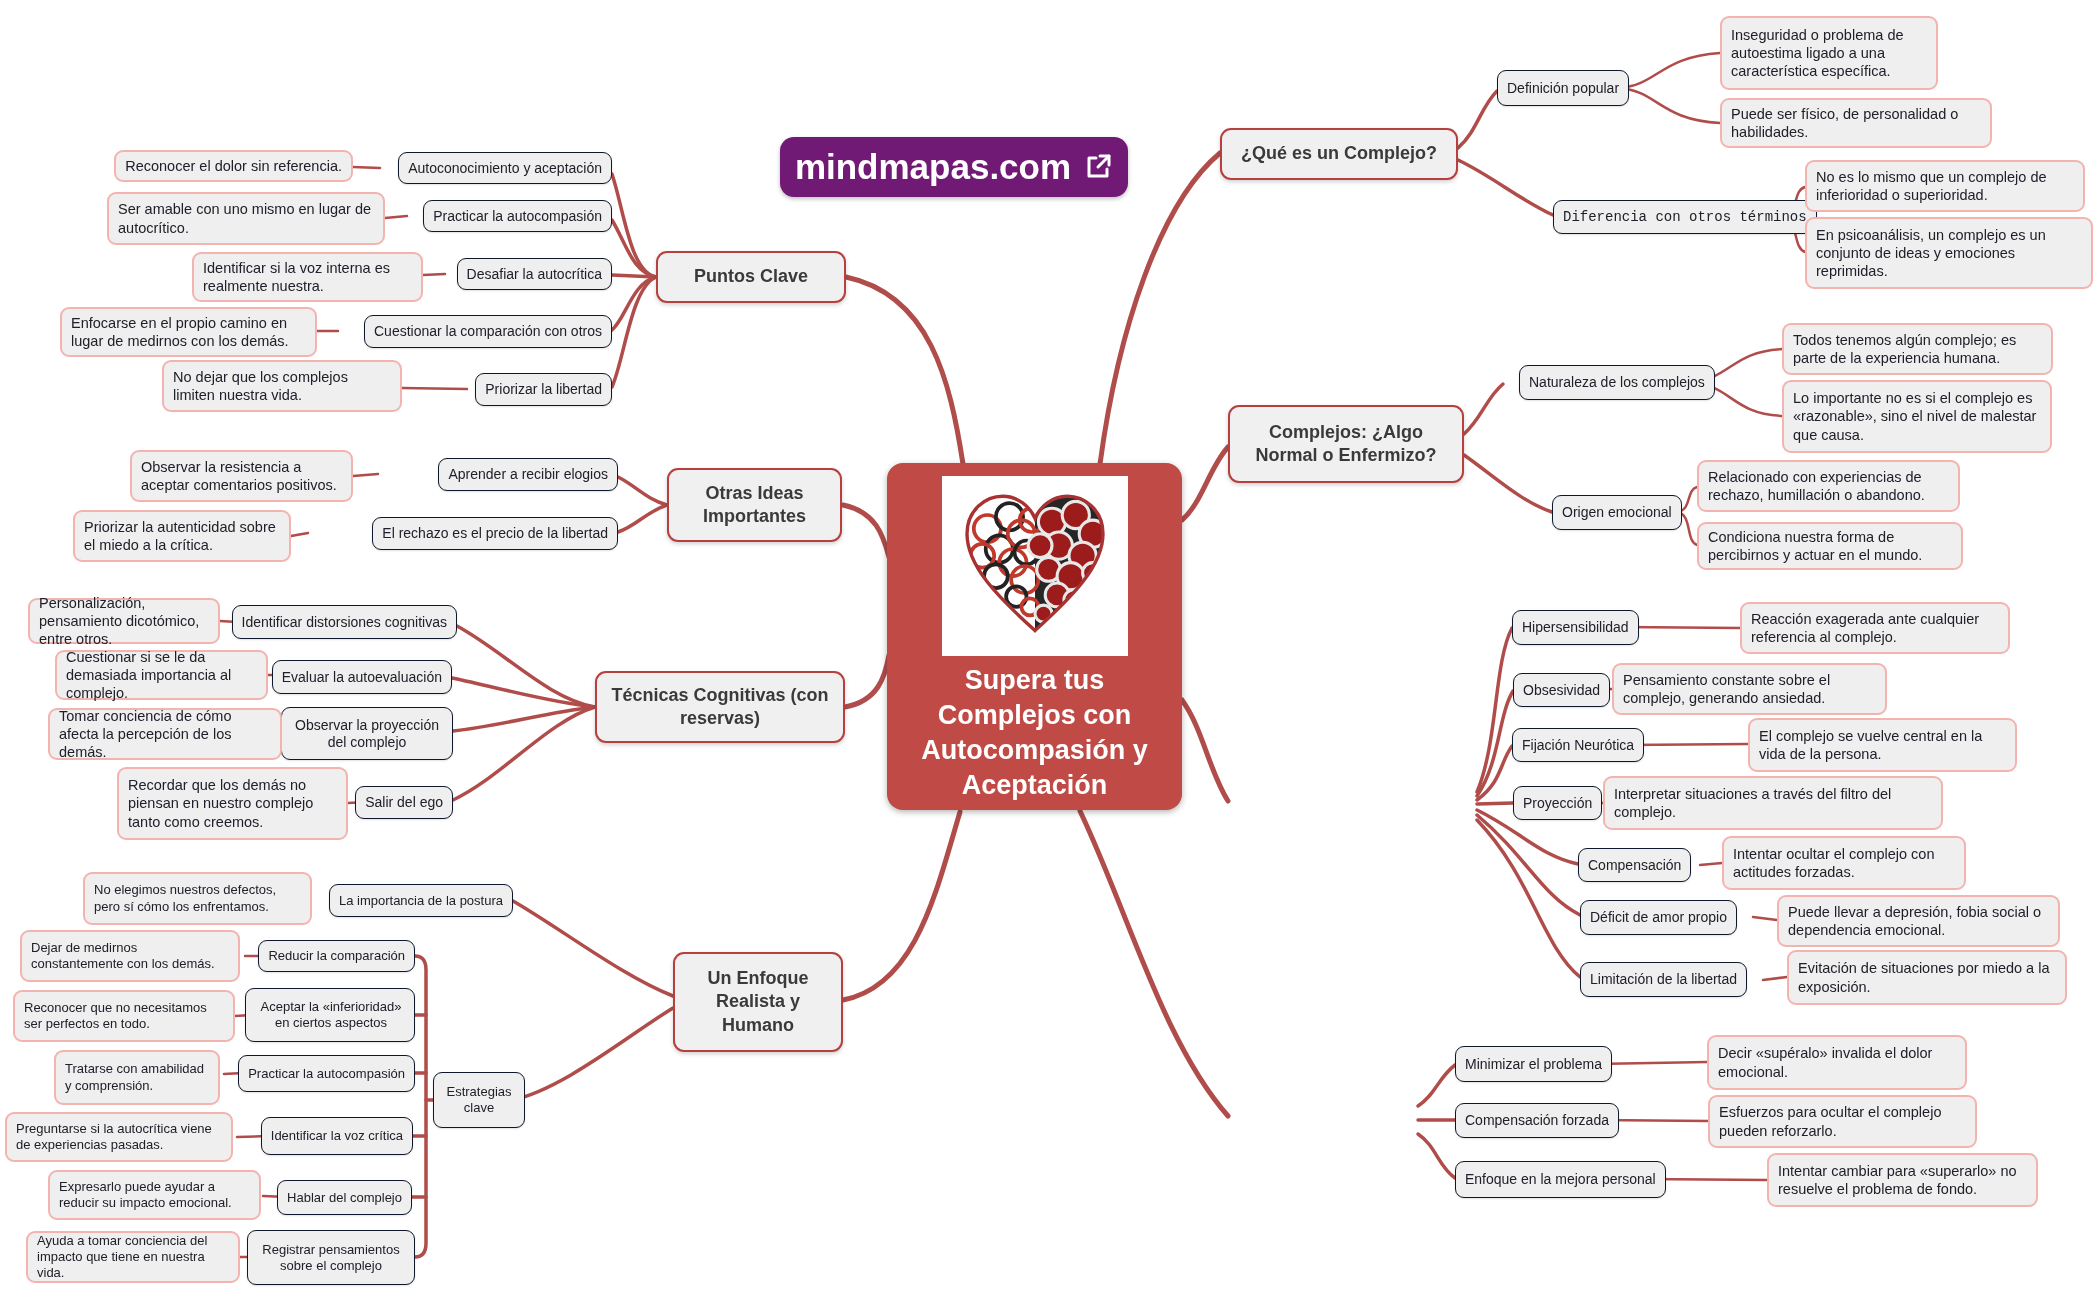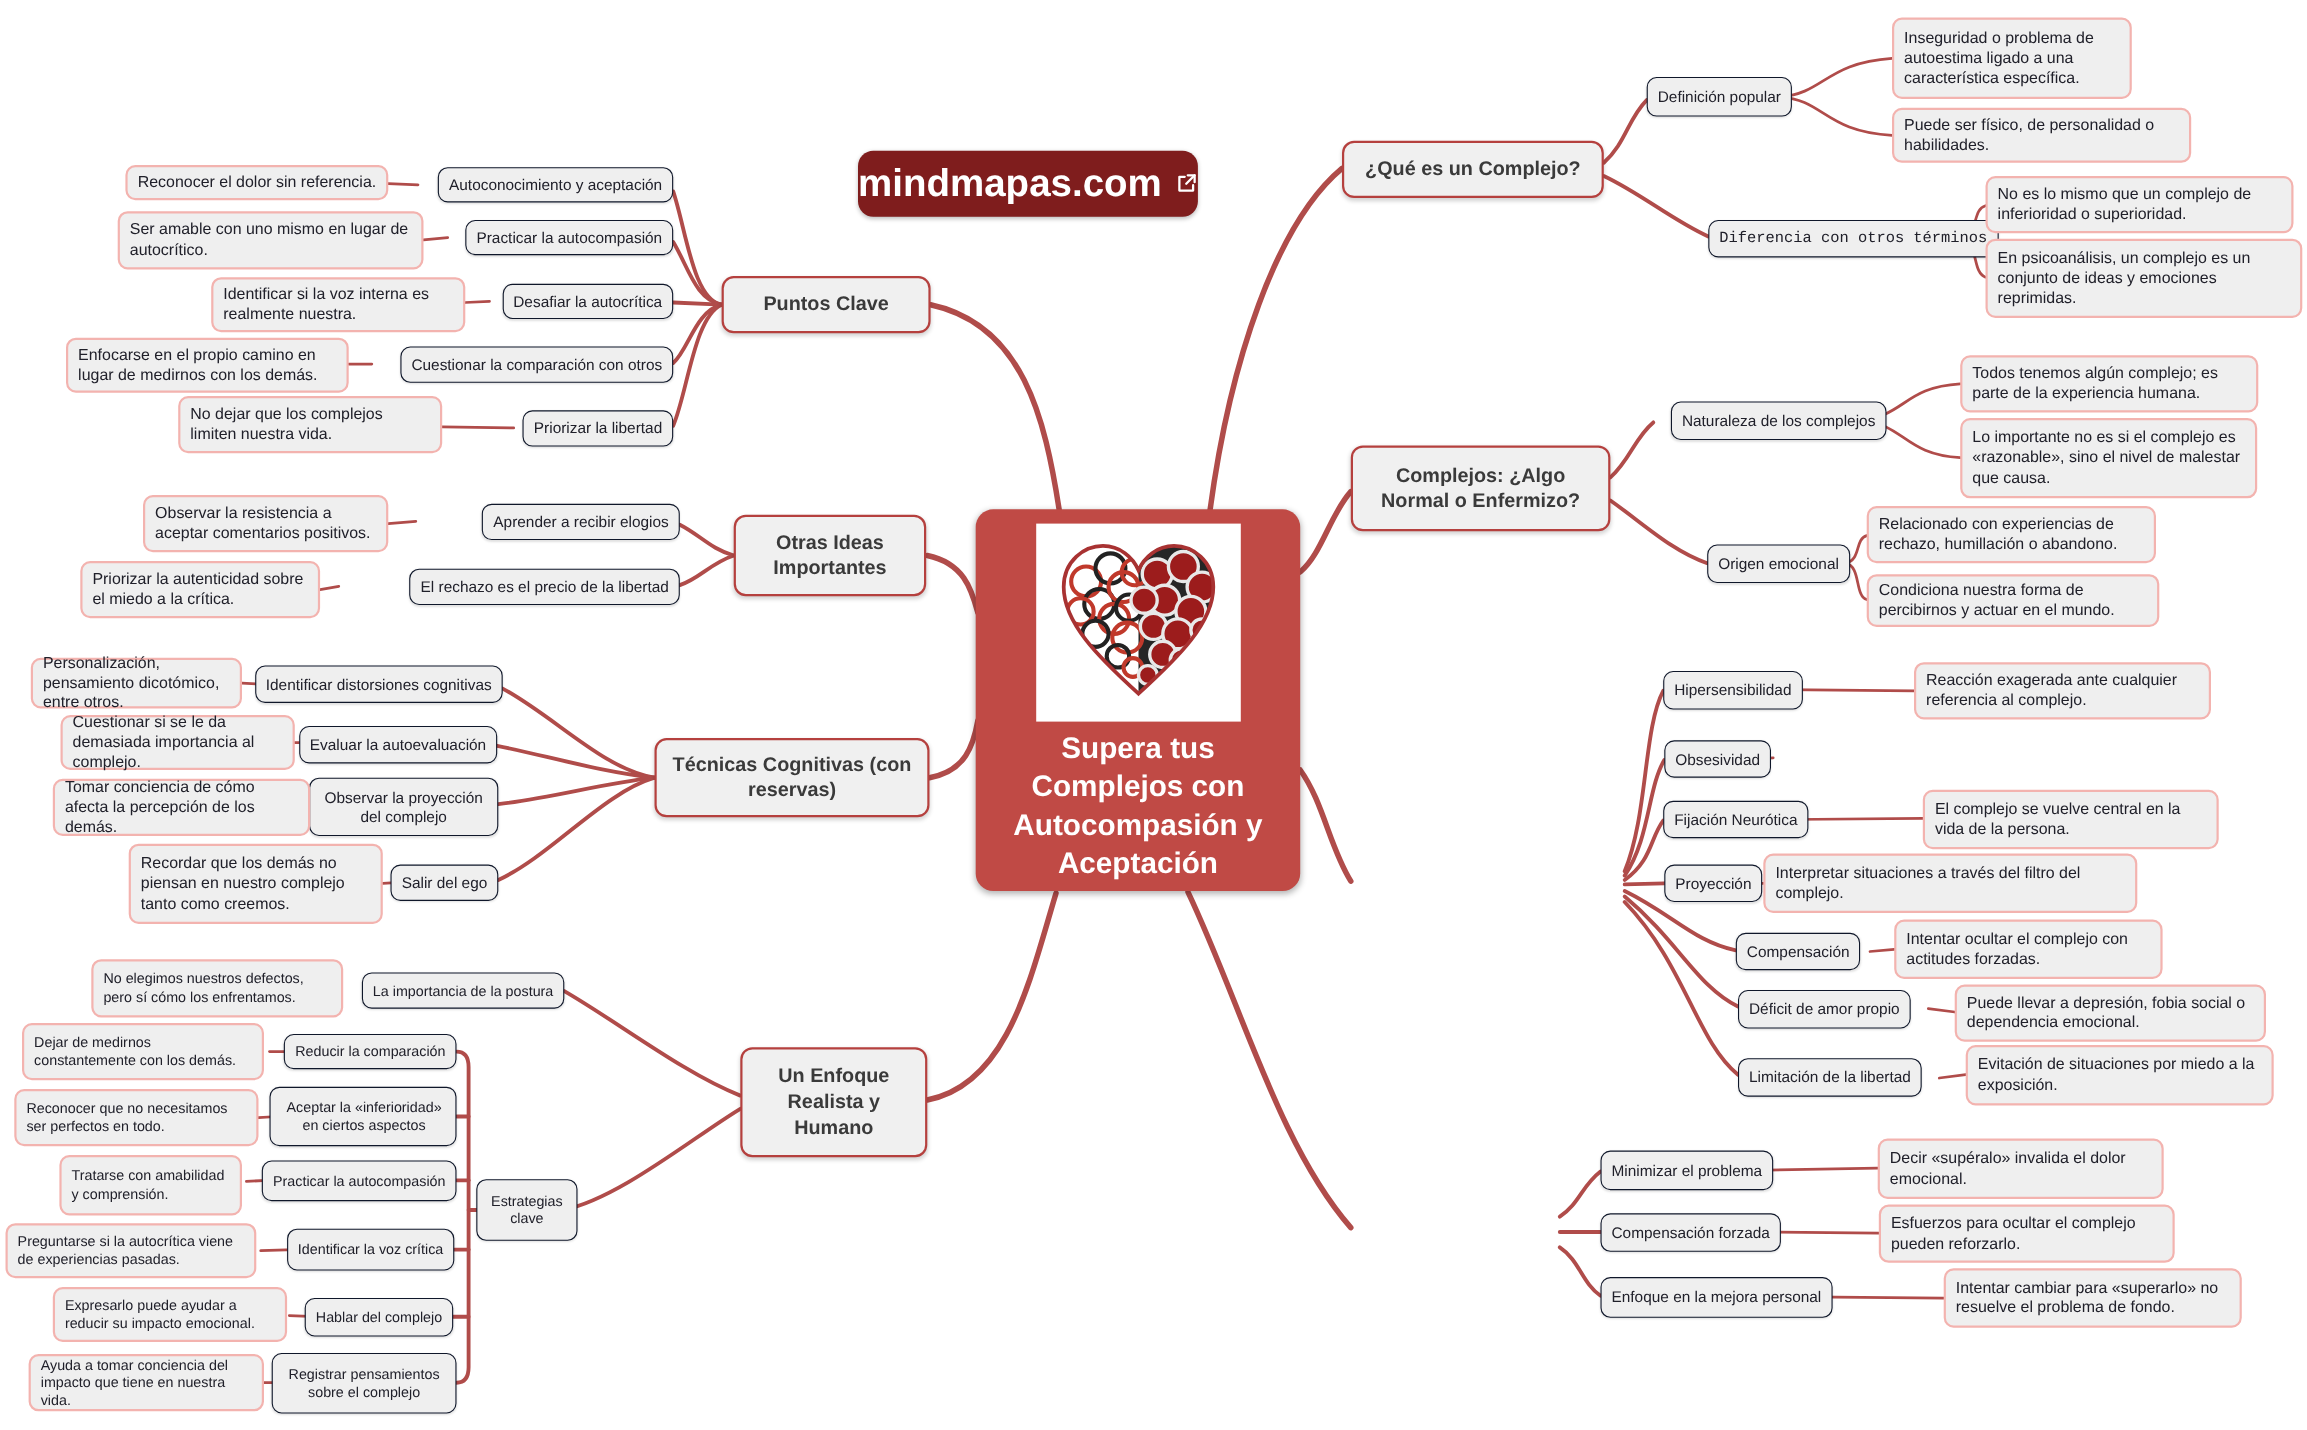--- a/index.html
+++ b/index.html
@@ -13,21 +13,21 @@
   .detail{border:2px solid #f3b3af;border-radius:9px;padding:3px 9px;font-size:14.5px;line-height:1.25;
           justify-content:flex-start;text-align:left;}
   .sub{border:1px solid #0f172a;border-radius:9px;padding:3px 9px;font-size:14px;line-height:1.2;
        justify-content:center;text-align:center;box-shadow:0 1px 2px rgba(0,0,0,.12);}
   .fit{white-space:nowrap;}
   .sm{font-size:13px;}
   .main{border:2.5px solid #b5403e;border-radius:11px;padding:4px 10px;font-weight:bold;font-size:18px;
         line-height:1.3;justify-content:center;text-align:center;color:#3a3a3a;background:#f0f0f0;
         box-shadow:0 2px 4px rgba(0,0,0,.18);}
 
-  .banner{position:absolute;left:780px;top:137px;width:309px;height:60px;background:#7f1d1d;border-radius:14px;
+  .banner{position:absolute;left:780px;top:137px;width:348px;height:60px;background:#701a75;border-radius:14px;
           display:flex;align-items:center;justify-content:center;gap:12px;color:#fff;font-weight:bold;
           font-size:35px;box-shadow:0 2px 4px rgba(0,0,0,.25);cursor:pointer;}
   .central{position:absolute;left:887px;top:463px;width:295px;height:347px;background:#c04a45;border-radius:16px;
            box-shadow:0 2px 6px rgba(0,0,0,.3);}
   .central-img{position:absolute;left:50%;transform:translateX(-50%);top:13px;width:186px;height:180px;
                background:#fff;display:flex;align-items:center;justify-content:center;}
   .central-title{position:absolute;left:12px;right:12px;top:200px;text-align:center;font-weight:bold;
                  font-size:27px;line-height:1.3;color:#fff;}
 </style>
 </head>
@@ -241,20 +241,21 @@
   <div class="node detail" style="left:1697px;top:522px;width:266px;height:48px;">Condiciona nuestra forma de percibirnos y actuar en el mundo.</div>
 
   <div class="node sub fit" style="left:1512px;top:610px;height:35px;">Hipersensibilidad</div>
   <div class="node sub fit" style="left:1513px;top:673px;height:34px;">Obsesividad</div>
   <div class="node sub fit" style="left:1512px;top:728px;height:34px;">Fijación Neurótica</div>
   <div class="node sub fit" style="left:1513px;top:786px;height:34px;">Proyección</div>
   <div class="node sub fit" style="left:1578px;top:848px;height:34px;">Compensación</div>
   <div class="node sub fit" style="left:1580px;top:900px;height:35px;">Déficit de amor propio</div>
   <div class="node sub fit" style="left:1580px;top:962px;height:35px;">Limitación de la libertad</div>
   <div class="node detail" style="left:1740px;top:602px;width:270px;height:52px;">Reacción exagerada ante cualquier referencia al complejo.</div>
+  <div class="node detail" style="left:1612px;top:663px;width:275px;height:52px;">Pensamiento constante sobre el complejo, generando ansiedad.</div>
   <div class="node detail" style="left:1748px;top:718px;width:269px;height:54px;">El complejo se vuelve central en la vida de la persona.</div>
   <div class="node detail" style="left:1603px;top:776px;width:340px;height:54px;">Interpretar situaciones a través del filtro del complejo.</div>
   <div class="node detail" style="left:1722px;top:836px;width:244px;height:54px;">Intentar ocultar el complejo con actitudes forzadas.</div>
   <div class="node detail" style="left:1777px;top:895px;width:283px;height:52px;">Puede llevar a depresión, fobia social o dependencia emocional.</div>
   <div class="node detail" style="left:1787px;top:950px;width:280px;height:55px;">Evitación de situaciones por miedo a la exposición.</div>
 
   <div class="node sub fit" style="left:1455px;top:1046px;height:36px;">Minimizar el problema</div>
   <div class="node sub fit" style="left:1455px;top:1103px;height:35px;">Compensación forzada</div>
   <div class="node sub fit" style="left:1455px;top:1161px;height:37px;">Enfoque en la mejora personal</div>
   <div class="node detail" style="left:1707px;top:1035px;width:260px;height:55px;">Decir «supéralo» invalida el dolor emocional.</div>

